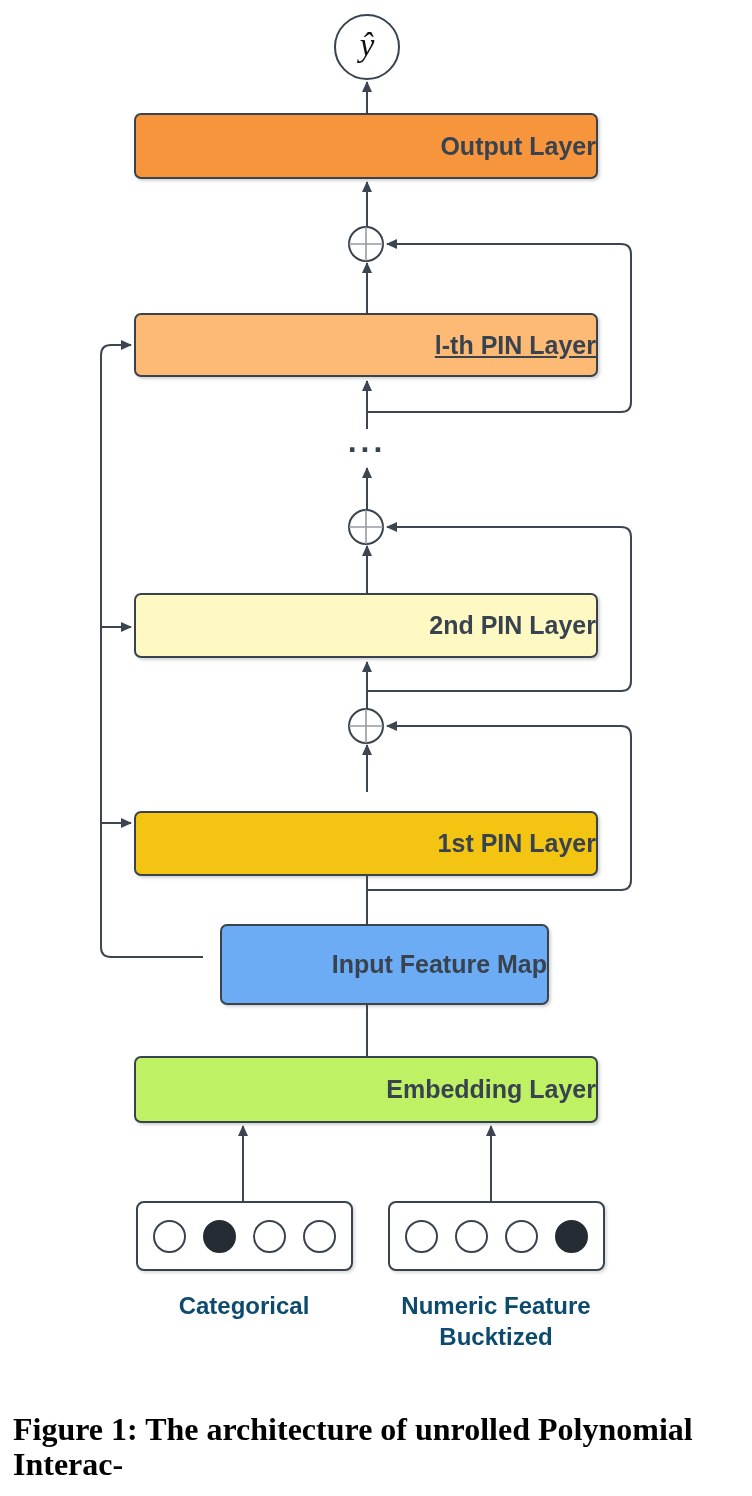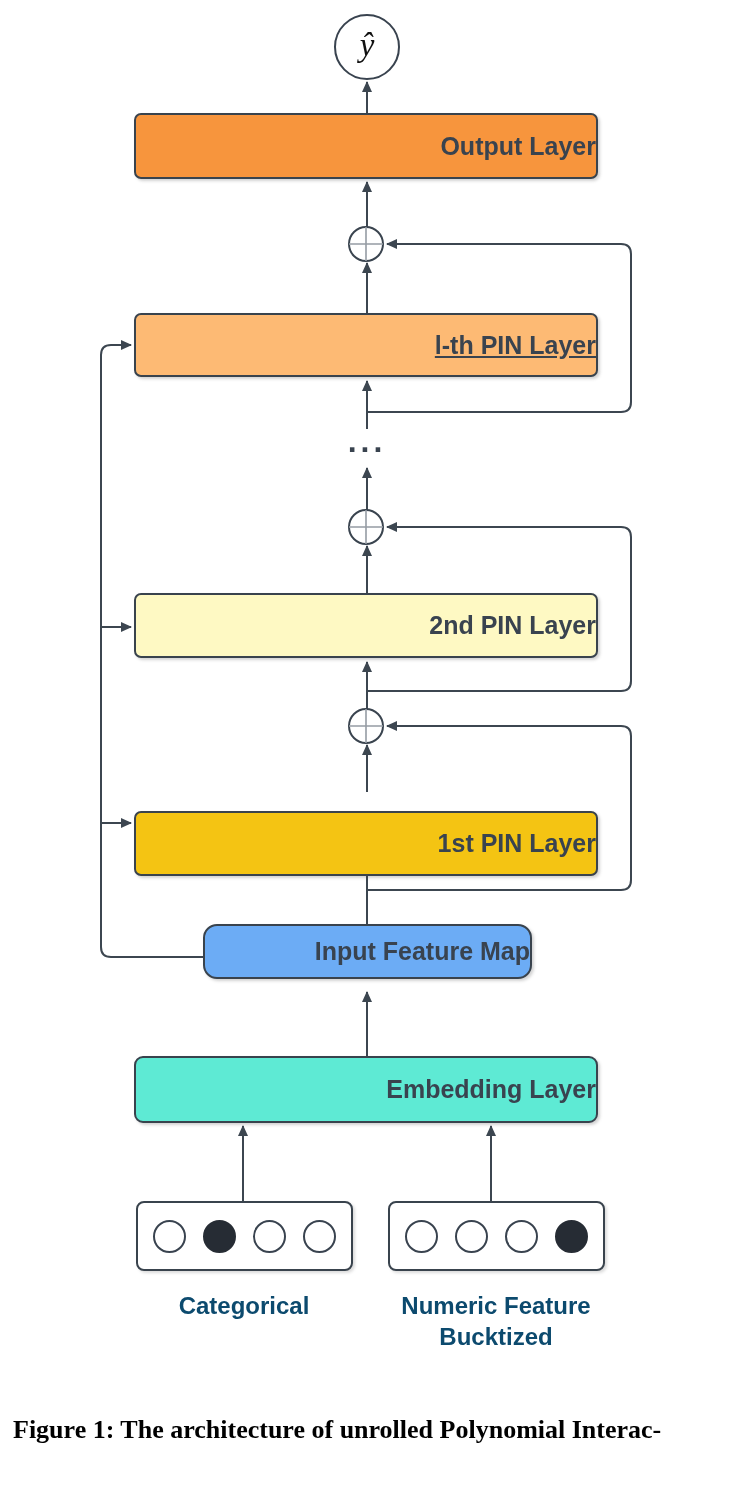--- a/index.html
+++ b/index.html
@@ -10,42 +10,42 @@
   .plus-circle{fill:#ffffff;stroke:#3A444F;stroke-width:2;}
   .plus-cross{stroke:#959CA4;stroke-width:1.6;fill:none;}
   .node{position:absolute;z-index:1;border:2px solid #39434D;border-radius:7px;
         display:flex;align-items:center;justify-content:flex-end;
         font-weight:700;color:#39434F;font-size:25px;
         box-shadow:2px 2px 3px rgba(80,80,80,0.25);box-sizing:border-box;}
   .node-output{left:134px;top:113px;width:464px;height:66px;}
   .node-pinl{left:134px;top:313px;width:464px;height:64px;}
   .node-pin2{left:134px;top:593px;width:464px;height:65px;}
   .node-pin1{left:134px;top:792px;width:464px;height:65px;margin-top:19px;}
-  .node-ifm{left:203px;top:924px;width:329px;height:55px;border-radius:14px;}
+  .node-ifm{left:220px;top:924px;width:329px;height:81px;}
   .node-emb{left:134px;top:1056px;width:464px;height:67px;}
   .yhat{position:absolute;z-index:1;left:334px;top:14px;width:66px;height:66px;
         border:2px solid #39434F;border-radius:50%;background:#fff;box-sizing:border-box;
         display:flex;align-items:center;justify-content:center;
         font-family:"Liberation Serif",serif;font-style:italic;font-size:33px;color:#111;padding-bottom:4px;}
   .dots{position:absolute;z-index:1;left:337px;top:424px;width:60px;height:36px;line-height:34px;
         text-align:center;font-weight:700;font-size:32px;letter-spacing:4px;color:#39434F;}
   .feat-box{position:absolute;z-index:1;width:217px;height:70px;background:#fff;
         border:2px solid #39434D;border-radius:8px;box-sizing:border-box;
         display:flex;align-items:center;justify-content:center;gap:17px;
         box-shadow:2px 2px 3px rgba(80,80,80,0.2);}
   .feat-left{left:136px;top:1201px;}
   .feat-right{left:388px;top:1201px;}
   .cell{width:33px;height:33px;border:2px solid #39434F;border-radius:50%;background:#fff;box-sizing:border-box;}
   .cell.filled{background:#262C34;border-color:#262C34;}
   .feat-label{position:absolute;z-index:1;width:260px;text-align:center;top:1290px;
         font-weight:700;font-size:24px;line-height:31px;color:#0c4a6e;}
   .feat-label.cat{left:114px;}
   .feat-label.buck{left:366px;}
   .caption{position:absolute;z-index:1;left:13px;top:1412px;width:732px;
-        font-family:"Liberation Serif",serif;font-weight:700;font-size:26px;line-height:35px;color:#000;}
+        font-family:"Liberation Serif",serif;font-weight:700;font-size:32px;line-height:35px;color:#000;}
 </style>
 </head>
 <body>
 
 <div class="page">
 
   <svg class="wires" width="752" height="1496">
     <defs>
       <marker id="arw" markerUnits="userSpaceOnUse" markerWidth="16" markerHeight="16" refX="12" refY="7" orient="auto">
         <path d="M2,2 L13,7 L2,12 Z" fill="#3C4650"></path>
@@ -132,21 +132,21 @@
   <div class="dots">...</div>
   <div class="node node-pin2" style="background-color: #fef9c3;">
     <span>2nd PIN Layer</span>
   </div>
   <div class="node node-pin1" style="background-color: rgb(244, 196, 19);">
     <span>1st PIN Layer</span>
   </div>
   <div class="node node-ifm" style="background-color: rgb(108, 172, 245);">
     <span>Input Feature Map</span>
   </div>
-  <div class="node node-emb" style="background-color: #5eead4; border-radius: 9px;">
+  <div class="node node-emb" style="background-color: #bef264;">
     <span>Embedding Layer</span>
   </div>
 
   <div class="feat-box feat-left">
     <div class="cell"></div>
     <div class="cell filled"></div>
     <div class="cell"></div>
     <div class="cell"></div>
   </div>
   <div class="feat-box feat-right">

